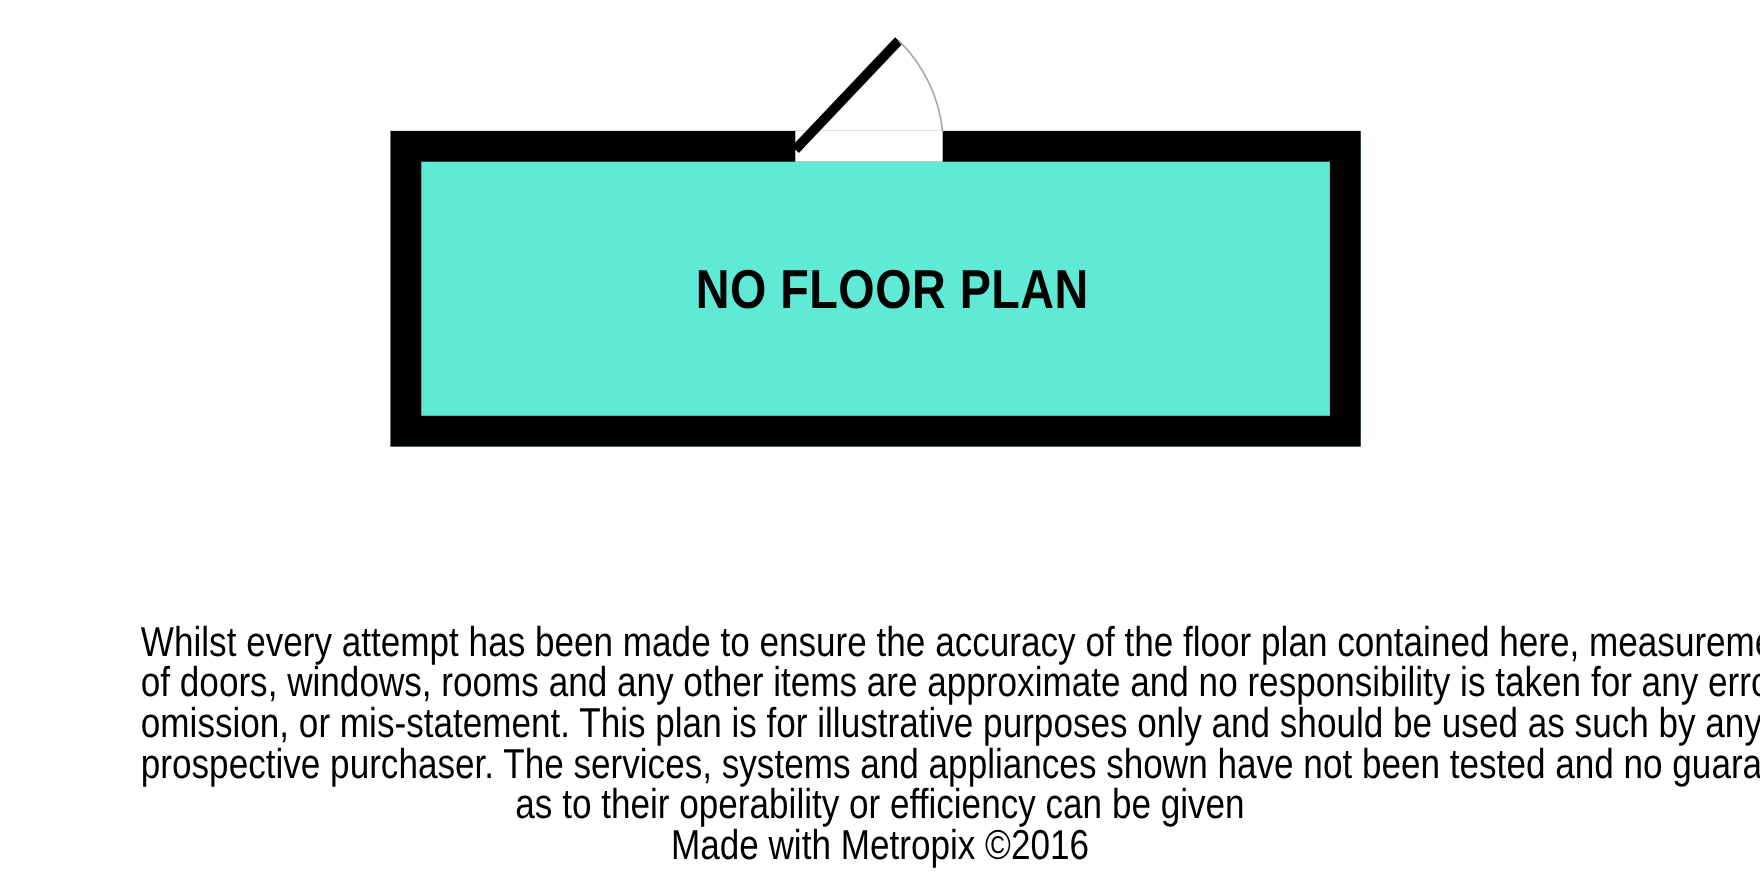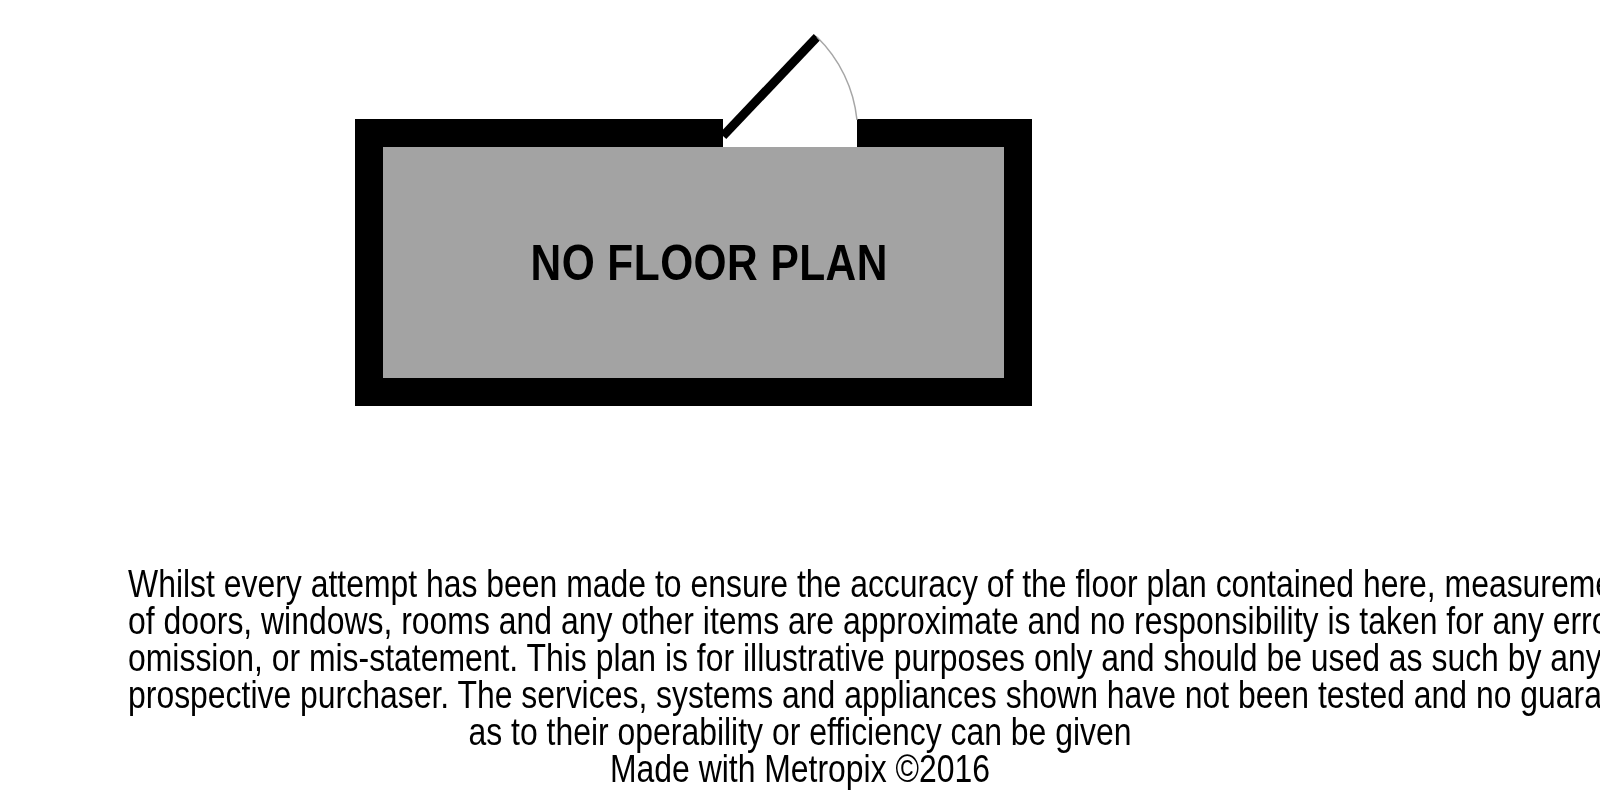--- a/index.html
+++ b/index.html
@@ -15,25 +15,25 @@
     overflow: hidden;
     font-family: "Liberation Sans", "DejaVu Sans", sans-serif;
     color: #000000;
   }
 
   
   .plan-box {
     position: absolute;
     left: 355px;
     top: 119px;
-    width: 677px;
+    width: 882px;
     height: 287px;
     box-sizing: border-box;
     border: 28px solid #000000;
-    background: #a3a3a3;
+    background: #5eead4;
     display: flex;
     align-items: center;
     justify-content: center;
     padding-left: 31px;
   }
   
   .door-gap {
     position: absolute;
     left: 340px;   
     top: -28px;

